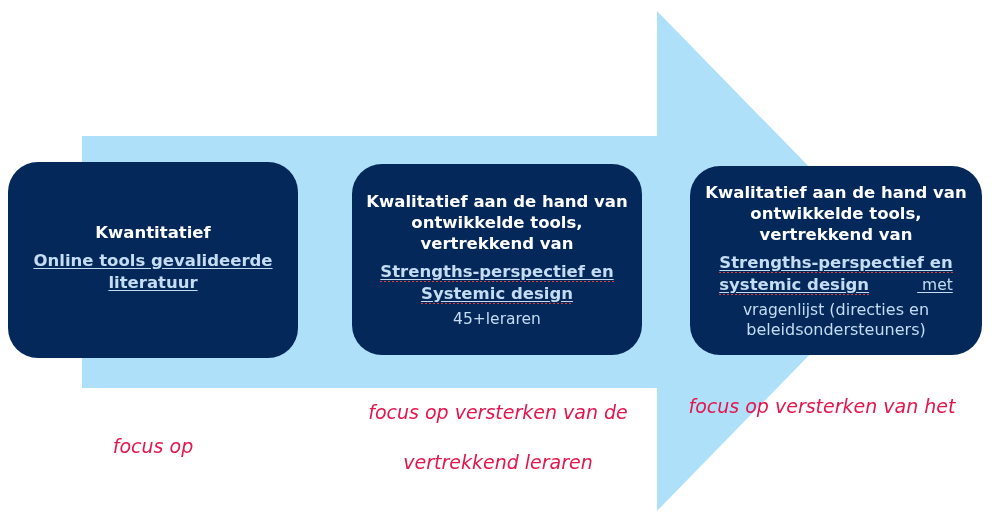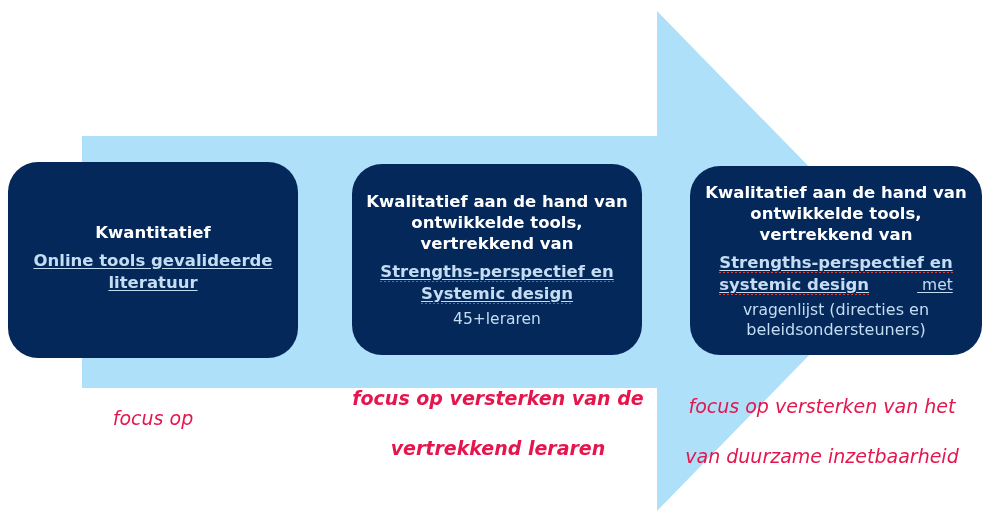--- a/index.html
+++ b/index.html
@@ -108,22 +108,22 @@
   .caption {
     position: absolute;
     color: #e5154d;
     font-style: italic;
     font-size: 19px;
     line-height: 25px;
     text-align: center;
     font-family: "DejaVu Sans", sans-serif;
   }
 
-  #caption-1 { left: 8px;   top: 406px; width: 290px; }
-  #caption-2 { left: 350px; top: 386px; width: 296px; font-weight: bold; }
+  #caption-1 { left: 8px;   top: 434px; width: 290px; }
+  #caption-2 { left: 350px; top: 400px; width: 296px; }
   #caption-3 { left: 674px; top: 394px; width: 296px; }
 </style>
 </head>
 <body>
 
 <div id="canvas">
 
   <svg id="arrow-layer" viewBox="0 0 997 522" width="997" height="522" xmlns="http://www.w3.org/2000/svg">
     <polygon points="82,136 657,136 657,11 901,261 657,511 657,388 82,388" fill="#aee0fa"></polygon>
   </svg>
@@ -177,16 +177,15 @@
 
   <div class="caption" id="caption-2">
     <span>focus op versterken van de</span><br>
     <br>
     <span>vertrekkend leraren</span>
   </div>
 
   <div class="caption" id="caption-3">
     <span>focus op versterken van het</span><br>
     <br>
-    <span>van duurzame inzetbaarheid</span>
   </div>
 
 </div>
 
 </body></html>

